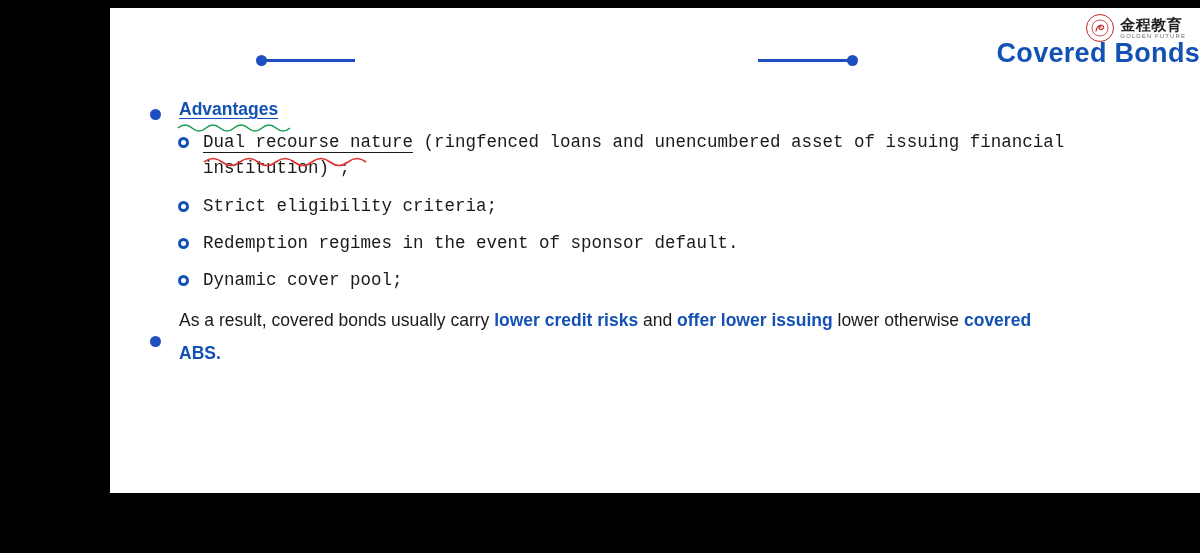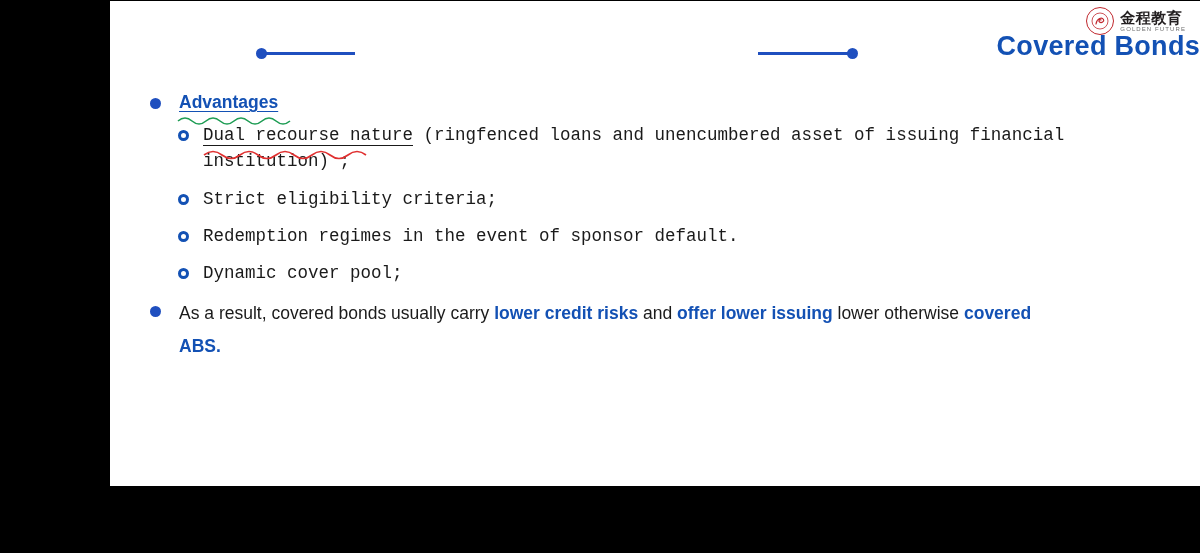--- a/index.html
+++ b/index.html
@@ -15,21 +15,21 @@
   }
   .stage {
     position: relative;
     width: 1200px;
     height: 553px;
     background: #000000;
   }
   .slide {
     position: absolute;
     left: 110px;
-    top: 1px;
+    top: 8px;
     width: 1090px;
     height: 485px;
     background: #ffffff;
     overflow: hidden;
   }
 
   
   .logo {
     position: absolute;
     right: 14px;
@@ -109,21 +109,21 @@
   .body-area {
     position: absolute;
     left: 30px;
     top: 88px;
     width: 1030px;
   }
 
   .l1 {
     position: relative;
     display: flex;
-    align-items: flex-start;
+    align-items: center;
     margin-bottom: 6px;
   }
   .l1-bullet {
     flex: 0 0 auto;
     width: 11px;
     height: 11px;
     border-radius: 50%;
     background: #1f4fbf;
     margin: 9px 18px 0 10px;
   }

